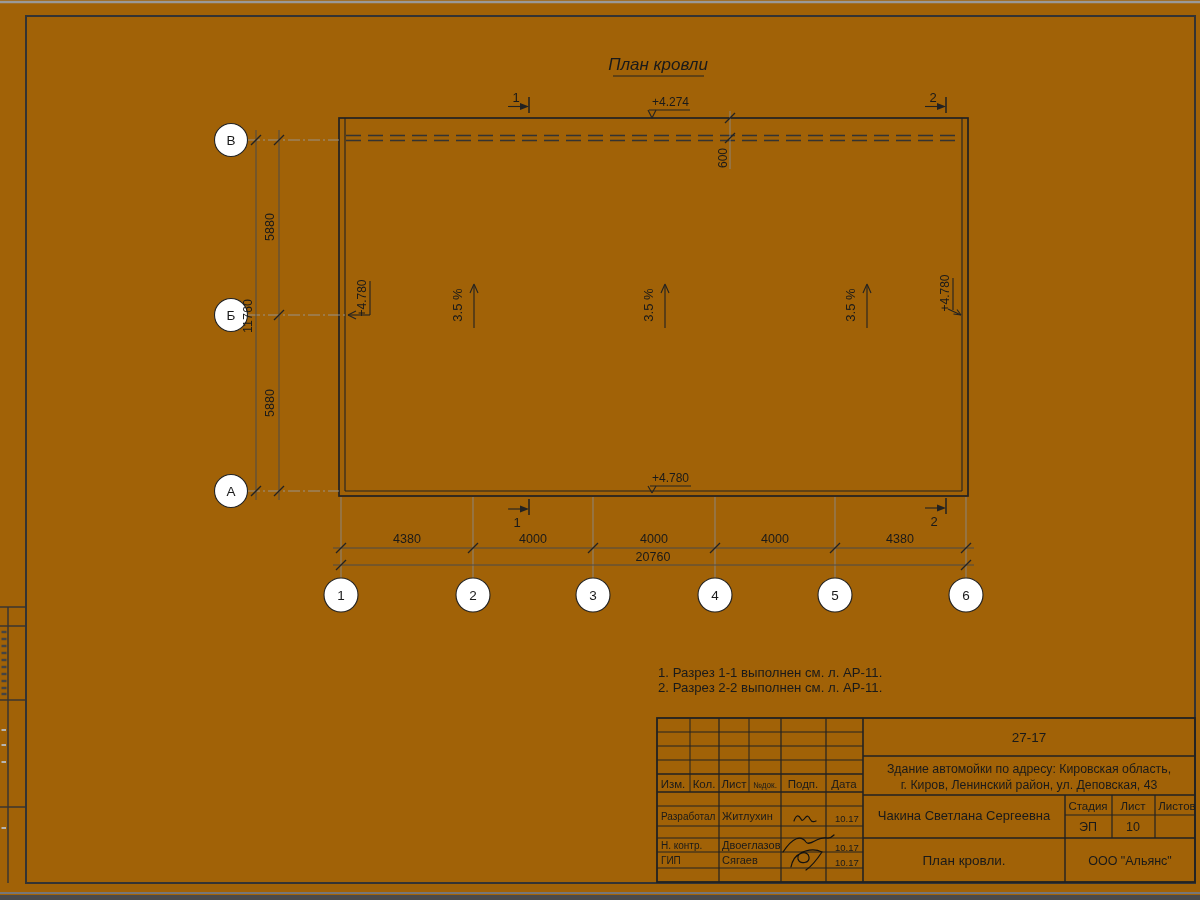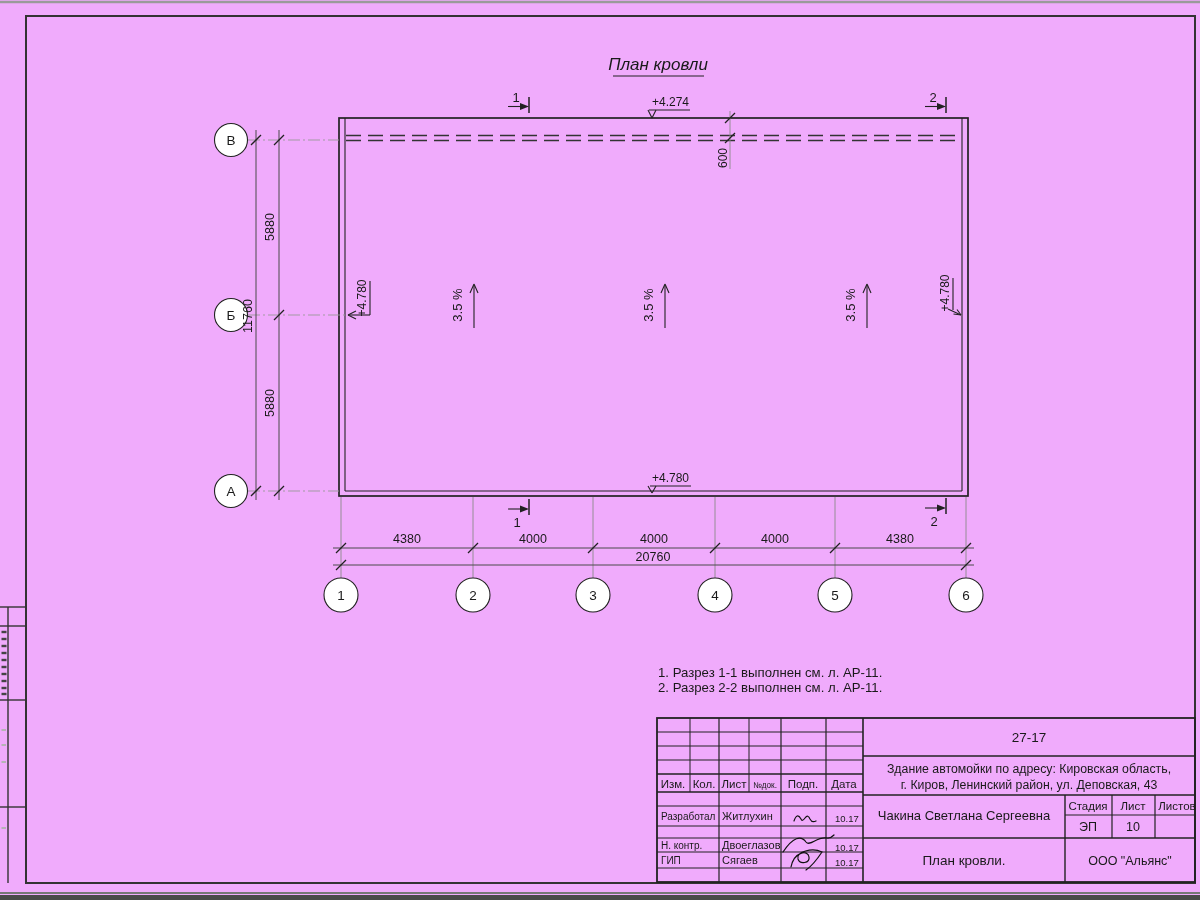--- a/index.html
+++ b/index.html
@@ -1,16 +1,16 @@
 <!DOCTYPE html>
 <html><head>
 <meta charset="utf-8">
 <style>
   html,body{margin:0;padding:0;background:#fff;}
-  .sheet{position:relative;width:1200px;height:900px;background:#f0abfc;overflow:hidden;
+  .sheet{position:relative;width:1200px;height:900px;background:#a16207;overflow:hidden;
          font-family:"Liberation Sans", sans-serif;}
   svg{position:absolute;left:0;top:0;}
   svg text{font-family:"Liberation Sans", sans-serif;fill:#1a1a1a;}
   .thin{stroke:#8a8a8a;stroke-width:0.9;fill:none;}
   .dim{stroke:#4a4a4a;stroke-width:1;fill:none;}
   .tick{stroke:#222;stroke-width:1.3;fill:none;}
   .wall{stroke:#222;fill:none;}
   .axisline{stroke:#999;stroke-width:0.9;fill:none;stroke-dasharray:12 3 2 3;}
   .frame{stroke:#333;fill:none;}
   .tb{stroke:#222;fill:none;}

